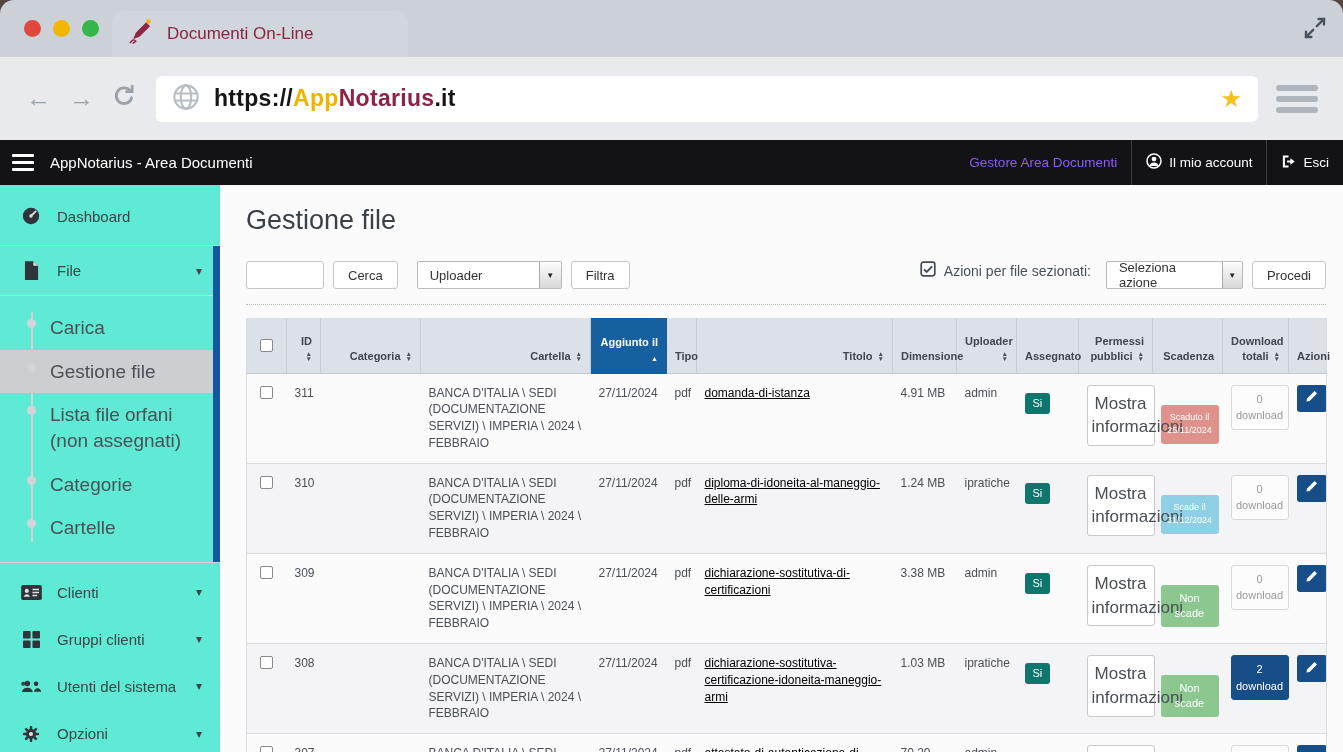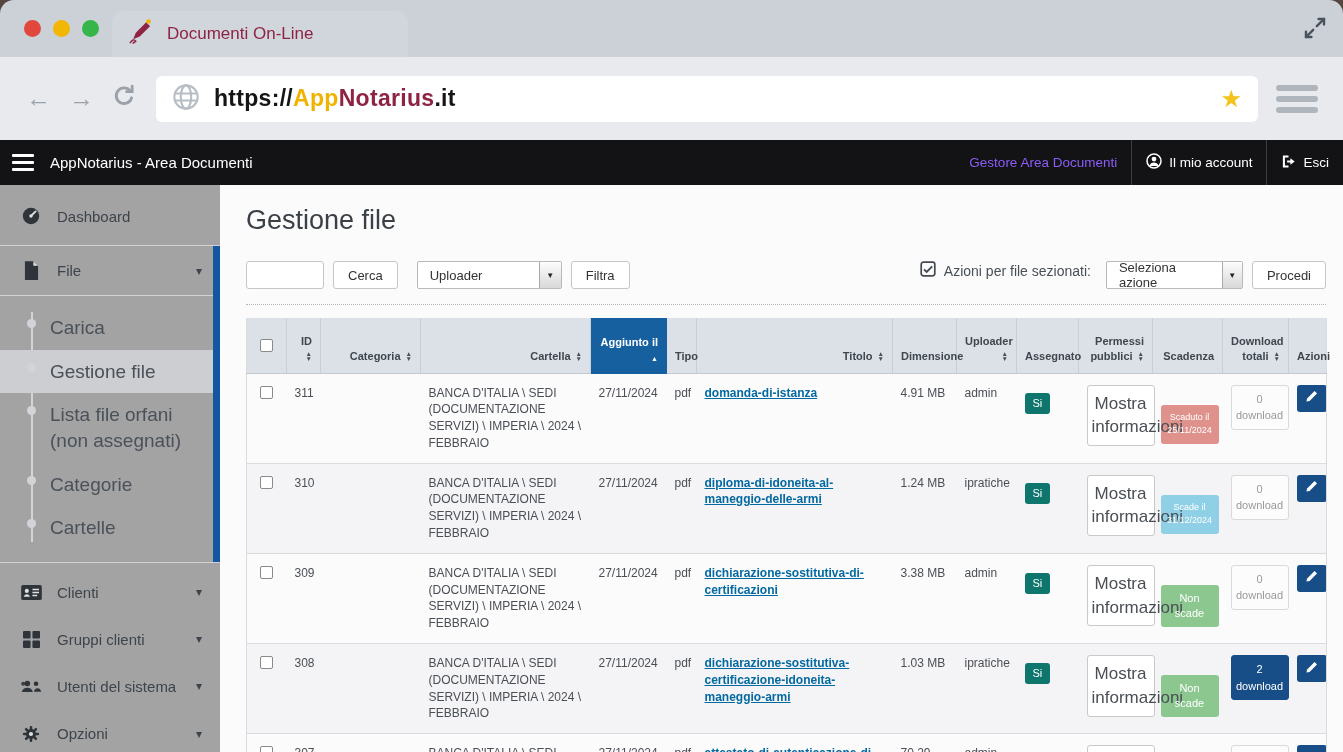--- a/index.html
+++ b/index.html
@@ -34,21 +34,21 @@
   .appnav-title { font-size:15px; color:#fff; }
   .appnav-right { margin-left:auto; display:flex; align-items:stretch; height:100%; }
   .appnav-right .navlink { display:flex; align-items:center; gap:7px; padding:0 14px; font-size:13.5px; }
   .role { color:#8b5cf6; } .navlink.white { color:#fff; }
   .navdiv { width:1px; background:#3c3c41; }
 
   
   .shell { display:flex; height:567px; background:#fbfbfc; }
 
   
-  .sidebar { width:220px; background:#a3a3a3; flex-shrink:0; font-size:15px; color:#3d444b; }
+  .sidebar { width:220px; background:#5eead4; flex-shrink:0; font-size:15px; color:#3d444b; }
   .nav-item { display:flex; align-items:center; gap:15px; padding:15px 18px 15px 20px; cursor:pointer; }
   .nav-item .ico { width:22px; display:flex; justify-content:center; }
   .caret { margin-left:auto; font-size:12px; color:#3d444b; }
   .dash-wrap { padding-top:6px; padding-bottom:4px; }
   .file-group { position:relative; border-top:1px solid #d1d2d5; border-bottom:1px solid #d1d2d5; }
   .file-group:after { content:""; position:absolute; right:0; top:0; bottom:0; width:7px; background:#1357a3; }
   .file-head { border-bottom:1px solid #d1d2d5; }
   .submenu { position:relative; padding:10px 0 12px; }
   .submenu:before { content:""; position:absolute; left:31px; top:16px; bottom:20px; width:2px; background:#d3d4d7; }
   .subitem { position:relative; padding:9px 20px 9px 50px; font-size:19px; color:#4a5159; line-height:1.35; cursor:pointer; }
@@ -87,21 +87,21 @@
   th.th-active { background:#16609f; color:#fff; border-color:#16609f; }
   th.th-check { text-align:center; vertical-align:middle; }
   .sort { display:inline-flex; flex-direction:column; font-size:6.5px; line-height:5px; color:#4a5057;
           vertical-align:middle; margin-left:5px; position:relative; top:-1px; }
   .th-active .sort-asc { display:block; font-size:7px; color:#fff; margin-top:4px; }
   td { padding:11px 8px; vertical-align:top; font-size:12px; color:#4a4f55; line-height:1.4;
        border-bottom:1px solid #dcdcde; }
   tbody tr:nth-child(even) { background:#f4f4f6; }
   .checkbox { width:13px; height:13px; border:1px solid #8a8a8a; border-radius:2px; background:#fff; margin:1px auto 0; }
   td.td-check { text-align:center; }
-  a.filelink { color:#0369a1; font-weight:bold; text-decoration:underline; }
+  a.filelink { color:#000000; font-weight:normal; text-decoration:underline; }
   .badge-si { display:inline-block; background:#0f766e; color:#fff; font-size:11px; font-weight:normal;
               padding:3px 8px; border-radius:3px;margin-top:8px; }
   .btn-info { display:block; width:68px; background:#fff; border:1px solid #c9c9c9; border-radius:3px;
               padding:6px 4px; font-size:17px; color:#4a4f55; text-align:center; line-height:1.4; cursor:pointer; }
   .badge-exp { display:block; width:58px; border-radius:3px; color:#fff; text-align:center; padding:6px 2px;margin-top:20px; }
   .badge-exp span { display:block; font-size:9px; line-height:1.5; }
   .b-expired { background:#df928c; } .b-future { background:#8fd0e6; } .b-never { background:#8cc790; }
   .b-never span { font-size:11px; line-height:1.35; }
   .btn-dl { display:block; width:58px; background:#fcfcfc; border:1px solid #dadada; border-radius:3px;
             color:#9a9a9a; font-size:11px; text-align:center; padding:5px 2px; line-height:1.5; cursor:pointer; }

